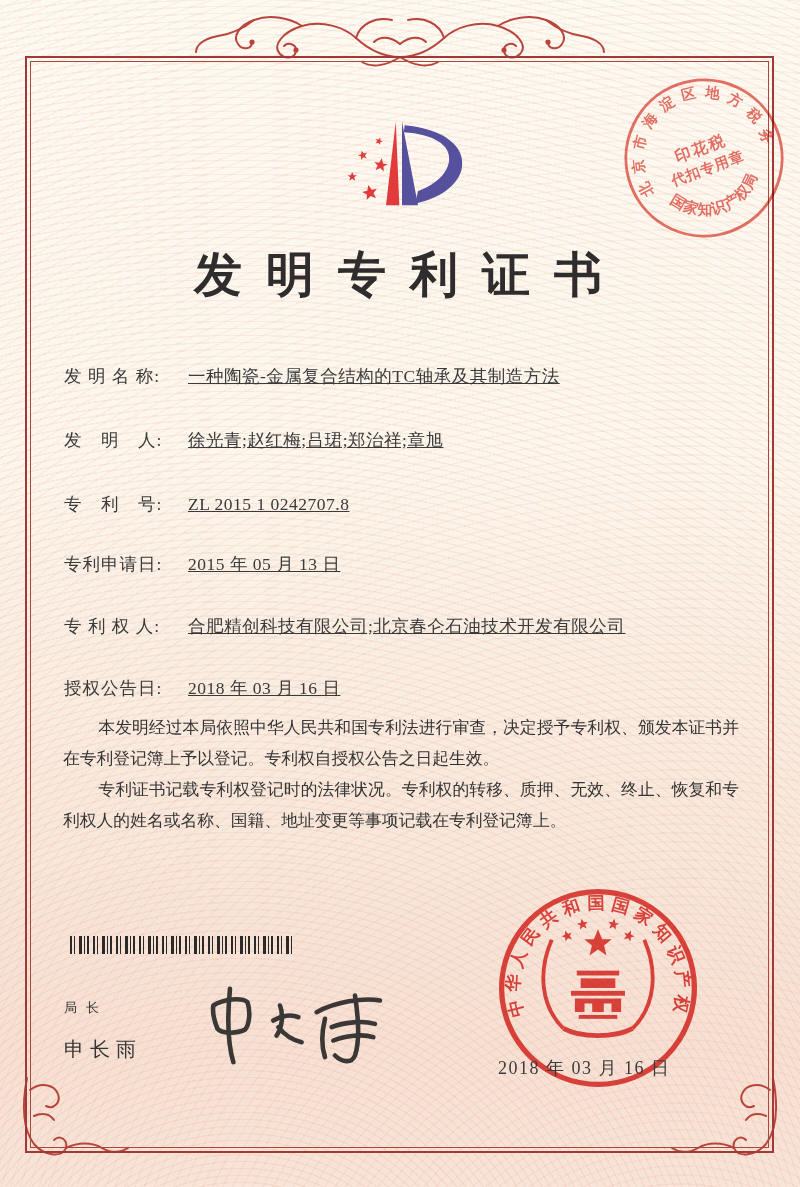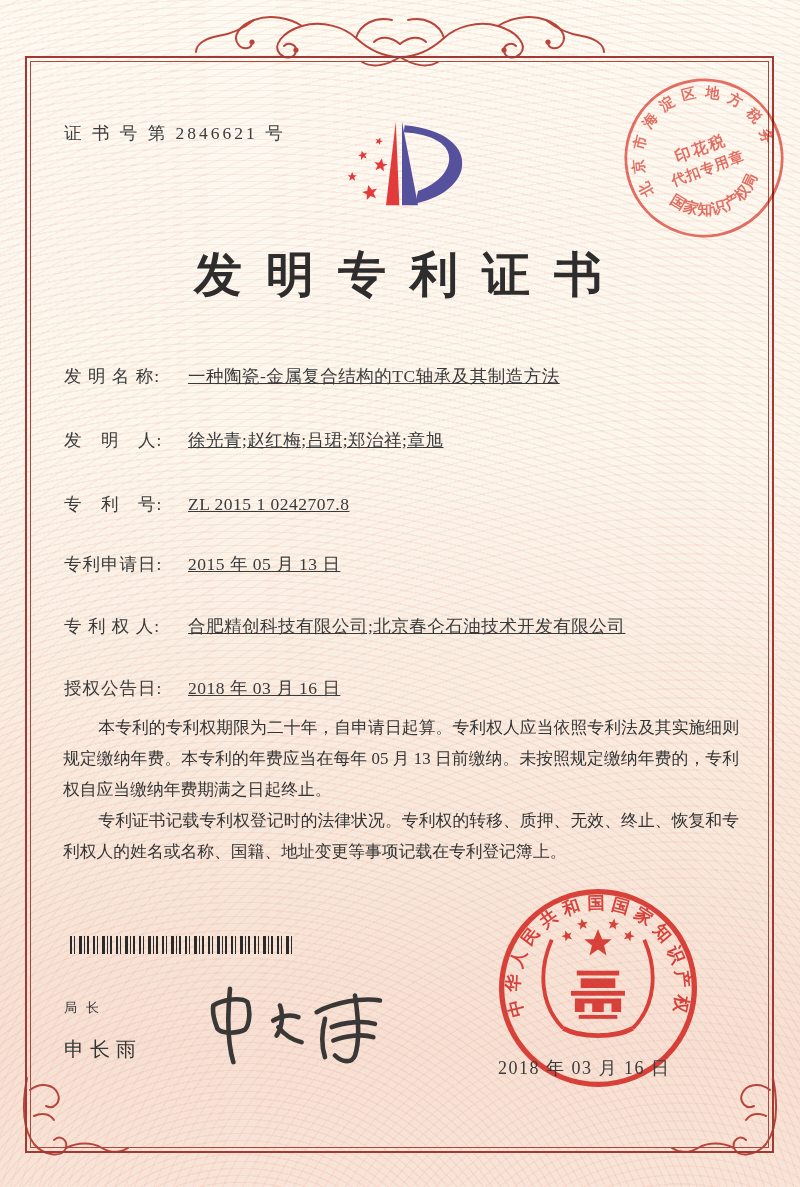--- a/index.html
+++ b/index.html
@@ -84,21 +84,20 @@
         <path d="M34,1116 C42,1112 50,1114 54,1120"></path>
       </g>
       <use href="#corner-bl" transform="translate(800,0) scale(-1,1)"></use>
     </g>
   </svg>
 
   <div class="frame">
     <div class="frame-inner"></div>
   </div>
 
-  <div class="abs cert-no">证 书 号 第 2846621 号</div>
 
   <svg class="abs logo" viewBox="0 0 180 140" xmlns="http://www.w3.org/2000/svg">
     <defs>
       <path id="star" d="M0,-10 L2.9,-3.1 L9.5,-3.1 L4.2,1.2 L5.9,8.1 L0,4 L-5.9,8.1 L-4.2,1.2 L-9.5,-3.1 L-2.9,-3.1 Z"></path>
     </defs>
     <polygon points="74,28 63,122 78,122" fill="#e23b3b"></polygon>
     <polygon points="81,28 81,122 99,122" fill="#55519c"></polygon>
     <path d="M84,32 C128,36 154,56 148,82 C142,104 116,116 96,120 L99,106 C116,100 132,88 134,72 C136,54 116,42 83,40 Z" fill="#55519c"></path>
     <use href="#star" fill="#e23b3b" transform="translate(55,50) scale(0.45) rotate(20)"></use>
     <use href="#star" fill="#e23b3b" transform="translate(37,66) scale(0.55) rotate(-15)"></use>
@@ -138,21 +137,21 @@
     <span class="flabel">专利申请日: </span><span class="fvalue">2015 年 05 月 13 日</span>
   </div>
   <div class="abs field" style="top:614px">
     <span class="flabel">专 利 权 人: </span><span class="fvalue">合肥精创科技有限公司;北京春仑石油技术开发有限公司</span>
   </div>
   <div class="abs field" style="top:676px">
     <span class="flabel">授权公告日: </span><span class="fvalue">2018 年 03 月 16 日</span>
   </div>
 
   <div class="abs paras">
-    <p>本专利的专利权期限为二十年，自申请日起算。专利权人应当依照专利法及其实施细则规定缴纳年费。本专利的年费应当在每年 05 月 13 日前缴纳。未按照规定缴纳年费的，专利权自应当缴纳年费期满之日起终止。</p>
+    <p>本发明经过本局依照中华人民共和国专利法进行审查，决定授予专利权、颁发本证书并在专利登记簿上予以登记。专利权自授权公告之日起生效。</p>
     <p>专利证书记载专利权登记时的法律状况。专利权的转移、质押、无效、终止、恢复和专利权人的姓名或名称、国籍、地址变更等事项记载在专利登记簿上。</p>
   </div>
 
   <div class="abs barcode"></div>
 
   <div class="abs director-title">局长</div>
   <div class="abs director-name">申长雨</div>
 
   <svg class="abs signature" viewBox="0 0 240 110" xmlns="http://www.w3.org/2000/svg">
     <g stroke="#262626" stroke-width="5.5" fill="none" stroke-linecap="round" stroke-linejoin="round" opacity="0.9">

